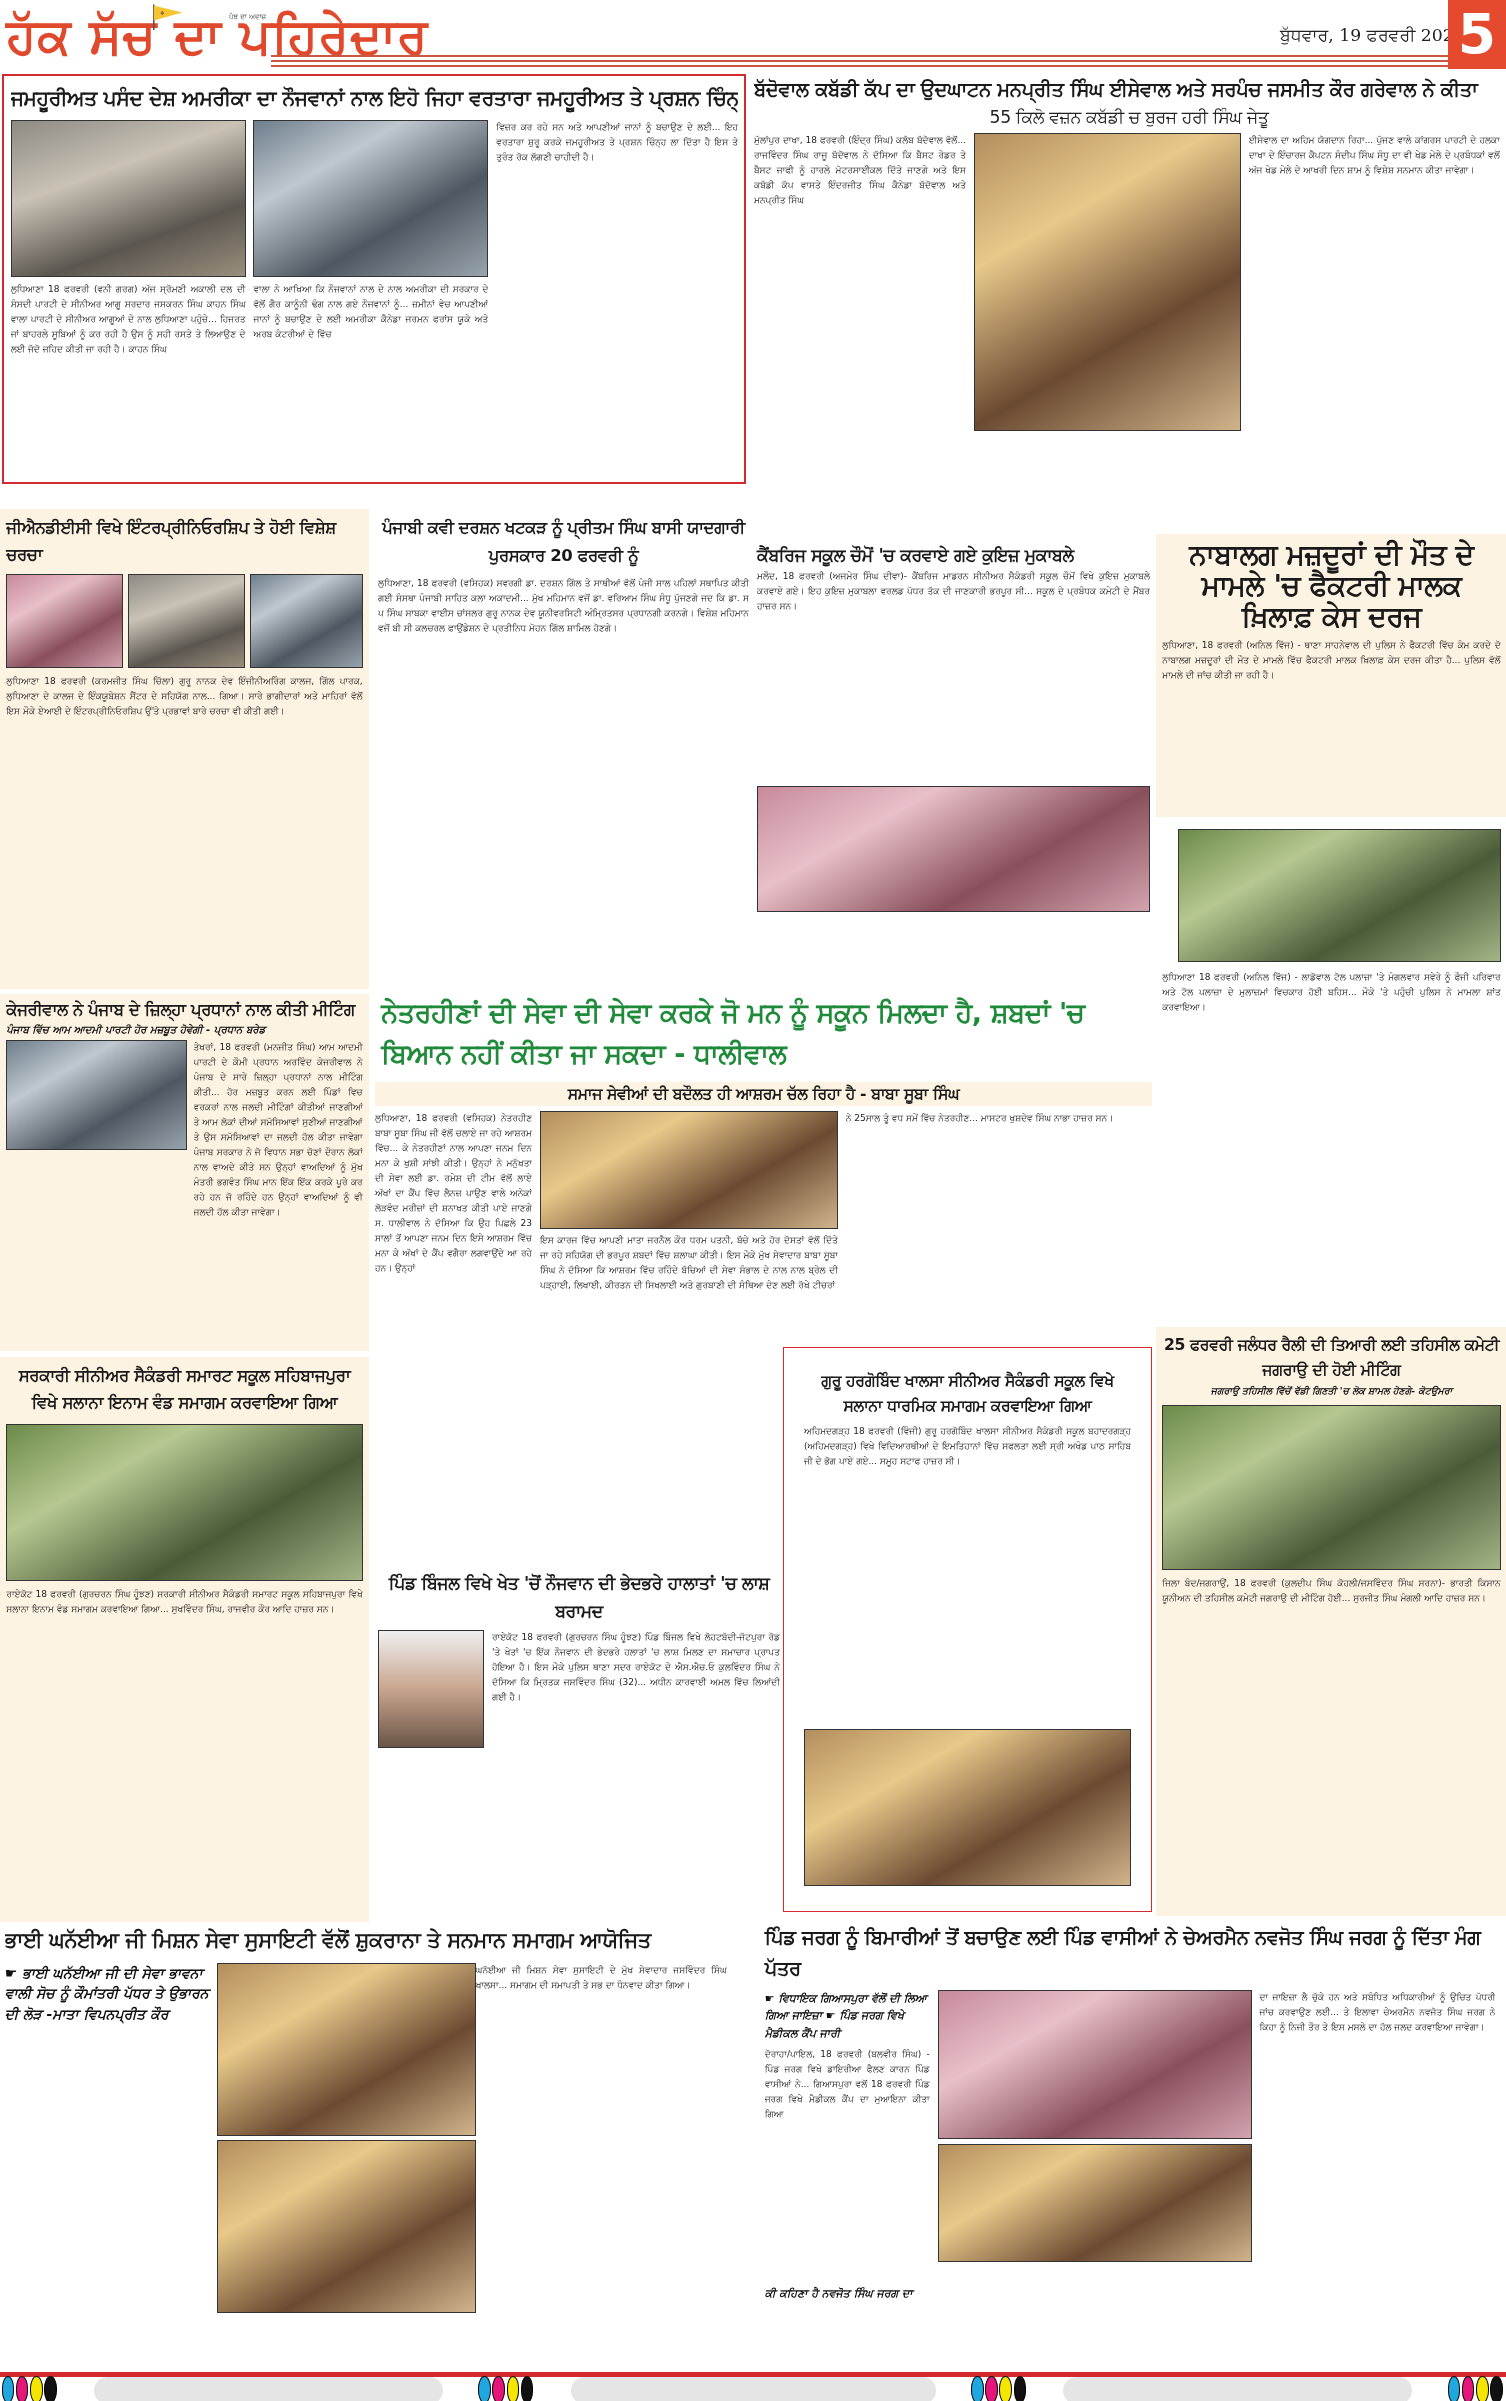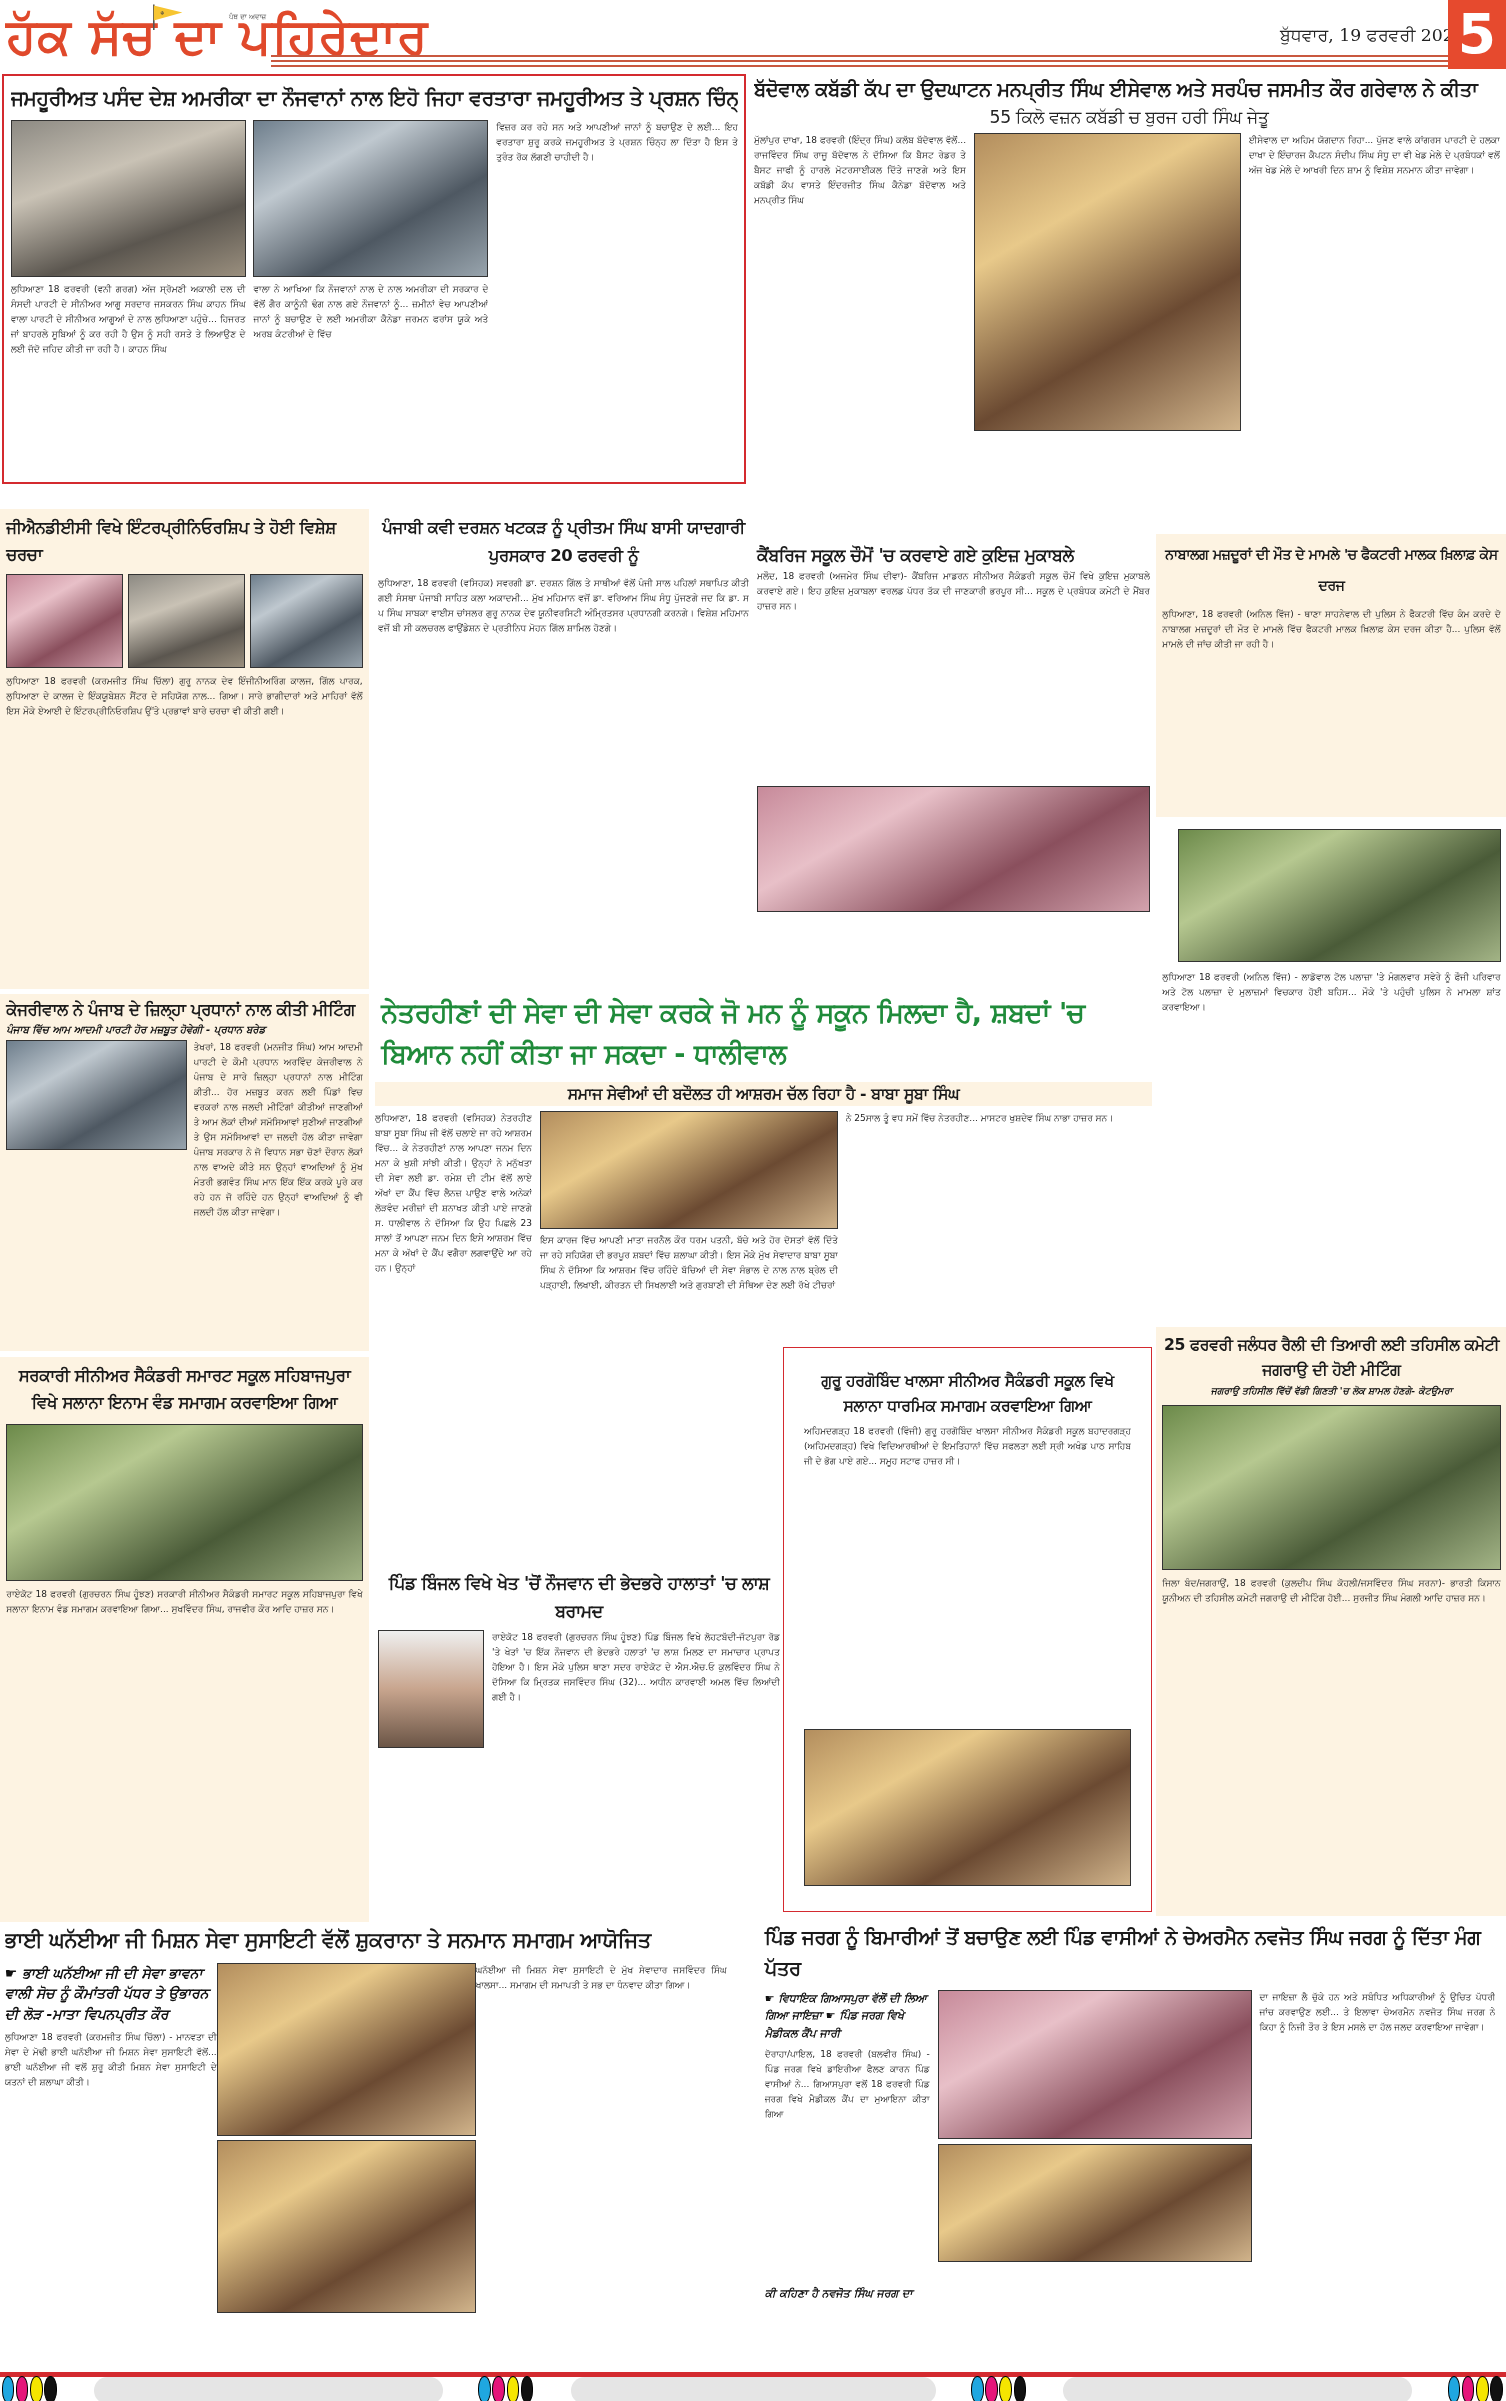--- a/index.html
+++ b/index.html
@@ -91,21 +91,21 @@
   <div class="body-text" style="height:369px;margin-top:6.3px">ਲੁਧਿਆਣਾ, 18 ਫਰਵਰੀ (ਵਸਿਹਕ) ਸਵਰਗੀ ਡਾ. ਦਰਸ਼ਨ ਗਿੱਲ ਤੇ ਸਾਥੀਆਂ ਵੱਲੋਂ ਪੰਜੀ ਸਾਲ ਪਹਿਲਾਂ ਸਥਾਪਿਤ ਕੀਤੀ ਗਈ ਸੰਸਥਾ ਪੰਜਾਬੀ ਸਾਹਿਤ ਕਲਾ ਅਕਾਦਮੀ... ਮੁੱਖ ਮਹਿਮਾਨ ਵਜੋਂ ਡਾ. ਵਰਿਆਮ ਸਿੰਘ ਸੰਧੂ ਪੁੱਜਣਗੇ ਜਦ ਕਿ ਡਾ. ਸ ਪ ਸਿੰਘ ਸਾਬਕਾ ਵਾਈਸ ਚਾਂਸਲਰ ਗੁਰੂ ਨਾਨਕ ਦੇਵ ਯੂਨੀਵਰਸਿਟੀ ਅੰਮ੍ਰਿਤਸਰ ਪ੍ਰਧਾਨਗੀ ਕਰਨਗੇ। ਵਿਸ਼ੇਸ਼ ਮਹਿਮਾਨ ਵਜੋਂ ਬੀ ਸੀ ਕਲਚਰਲ ਫਾਉਂਡੇਸ਼ਨ ਦੇ ਪ੍ਰਤੀਨਿਧ ਮੋਹਨ ਗਿੱਲ ਸ਼ਾਮਿਲ ਹੋਣਗੇ।</div>
 </div>
 
 <div class="abs" style="left:757px;top:542px;width:393px;height:440px">
   <div class="hl" style="font-size:17.3px;line-height:27px">ਕੈਂਬਰਿਜ ਸਕੂਲ ਚੌਮੋਂ 'ਚ ਕਰਵਾਏ ਗਏ ਕੁਇਜ਼ ਮੁਕਾਬਲੇ</div>
   <div class="body-text" style="height:212px;margin-top:0">ਮਲੌਦ, 18 ਫਰਵਰੀ (ਅਜਮੇਰ ਸਿੰਘ ਦੀਵਾ)- ਕੈਂਬਰਿਜ ਮਾਡਰਨ ਸੀਨੀਅਰ ਸੈਕੰਡਰੀ ਸਕੂਲ ਚੌਮੋਂ ਵਿਖੇ ਕੁਇਜ਼ ਮੁਕਾਬਲੇ ਕਰਵਾਏ ਗਏ। ਇਹ ਕੁਇਜ਼ ਮੁਕਾਬਲਾ ਵਰਲਡ ਪੱਧਰ ਤੱਕ ਦੀ ਜਾਣਕਾਰੀ ਭਰਪੂਰ ਸੀ... ਸਕੂਲ ਦੇ ਪ੍ਰਬੰਧਕ ਕਮੇਟੀ ਦੇ ਮੈਂਬਰ ਹਾਜ਼ਰ ਸਨ।</div>
   <div class="photo pink" style="height:126px;margin-top:4.7px"></div>
 </div>
 
 <div class="abs cream" style="left:1156px;top:534px;width:351px;height:283px;padding:4.7px 6.3px">
-  <div class="hl" style="font-size:14px;line-height:31px;text-align:center">ਨਾਬਾਲਗ ਮਜ਼ਦੂਰਾਂ ਦੀ ਮੌਤ ਦੇ ਮਾਮਲੇ 'ਚ ਫੈਕਟਰੀ ਮਾਲਕ ਖ਼ਿਲਾਫ਼ ਕੇਸ ਦਰਜ</div>
+  <div class="hl" style="font-size:28px;line-height:31px;text-align:center">ਨਾਬਾਲਗ ਮਜ਼ਦੂਰਾਂ ਦੀ ਮੌਤ ਦੇ ਮਾਮਲੇ 'ਚ ਫੈਕਟਰੀ ਮਾਲਕ ਖ਼ਿਲਾਫ਼ ਕੇਸ ਦਰਜ</div>
   <div class="body-text" style="height:188px;margin-top:6.3px">ਲੁਧਿਆਣਾ, 18 ਫਰਵਰੀ (ਅਨਿਲ ਵਿੱਜ) - ਥਾਣਾ ਸਾਹਨੇਵਾਲ ਦੀ ਪੁਲਿਸ ਨੇ ਫੈਕਟਰੀ ਵਿੱਚ ਕੰਮ ਕਰਦੇ ਦੋ ਨਾਬਾਲਗ ਮਜ਼ਦੂਰਾਂ ਦੀ ਮੌਤ ਦੇ ਮਾਮਲੇ ਵਿੱਚ ਫੈਕਟਰੀ ਮਾਲਕ ਖ਼ਿਲਾਫ਼ ਕੇਸ ਦਰਜ ਕੀਤਾ ਹੈ... ਪੁਲਿਸ ਵੱਲੋਂ ਮਾਮਲੇ ਦੀ ਜਾਂਚ ਕੀਤੀ ਜਾ ਰਹੀ ਹੈ।</div>
 </div>
 
 <div class="abs" style="left:1156px;top:820px;width:351px;height:502px;padding:3.1px 6.3px">
   <div class="photo green" style="height:133px;margin-top:6.3px;margin-left:15.7px"></div>
   <div class="body-text" style="height:236px;margin-top:7.9px">ਲੁਧਿਆਣਾ 18 ਫਰਵਰੀ (ਅਨਿਲ ਵਿੱਜ) - ਲਾਡੋਵਾਲ ਟੋਲ ਪਲਾਜ਼ਾ 'ਤੇ ਮੰਗਲਵਾਰ ਸਵੇਰੇ ਨੂੰ ਫੌਜੀ ਪਰਿਵਾਰ ਅਤੇ ਟੋਲ ਪਲਾਜ਼ਾ ਦੇ ਮੁਲਾਜ਼ਮਾਂ ਵਿਚਕਾਰ ਹੋਈ ਬਹਿਸ... ਮੌਕੇ 'ਤੇ ਪਹੁੰਚੀ ਪੁਲਿਸ ਨੇ ਮਾਮਲਾ ਸ਼ਾਂਤ ਕਰਵਾਇਆ।</div>
 </div>
 
 <div class="abs" style="left:375px;top:989px;width:777px;height:565px">
   <div class="hl green-hl" style="font-size:27px;line-height:41px;padding:3.1px 6.3px">ਨੇਤਰਹੀਣਾਂ ਦੀ ਸੇਵਾ ਦੀ ਸੇਵਾ ਕਰਕੇ ਜੋ ਮਨ ਨੂੰ ਸਕੂਨ ਮਿਲਦਾ ਹੈ, ਸ਼ਬਦਾਂ 'ਚ ਬਿਆਨ ਨਹੀਂ ਕੀਤਾ ਜਾ ਸਕਦਾ - ਧਾਲੀਵਾਲ</div>
@@ -158,21 +158,20 @@
   <div class="body-text" style="height:345px;margin-top:6.3px">ਜਿਲਾ ਬੰਦ/ਜਗਰਾਉਂ, 18 ਫਰਵਰੀ (ਕੁਲਦੀਪ ਸਿੰਘ ਕੋਹਲੀ/ਜਸਵਿੰਦਰ ਸਿੰਘ ਸਰਨਾ)- ਭਾਰਤੀ ਕਿਸਾਨ ਯੂਨੀਅਨ ਦੀ ਤਹਿਸੀਲ ਕਮੇਟੀ ਜਗਰਾਉ ਦੀ ਮੀਟਿੰਗ ਹੋਈ... ਸੁਰਜੀਤ ਸਿੰਘ ਮੰਗਲੀ ਆਦਿ ਹਾਜ਼ਰ ਸਨ।</div>
 </div>
 
 <div class="abs" style="left:0;top:1919px;width:755px;height:451px;padding:3.1px 4.7px">
   <div class="hl" style="font-size:21px;line-height:36px;white-space:nowrap;overflow:hidden">ਭਾਈ ਘਨੱਈਆ ਜੀ ਮਿਸ਼ਨ ਸੇਵਾ ਸੁਸਾਇਟੀ ਵੱਲੋਂ ਸ਼ੁਕਰਾਨਾ ਤੇ ਸਨਮਾਨ ਸਮਾਗਮ ਆਯੋਜਿਤ</div>
   <div style="display:flex;gap:0;margin-top:4.7px">
     <div class="col" style="width:212px">
       <div class="bullet">
         <span>☛ </span><span>ਭਾਈ ਘਨੱਈਆ ਜੀ ਦੀ ਸੇਵਾ ਭਾਵਨਾ ਵਾਲੀ ਸੋਚ ਨੂੰ ਕੌਮਾਂਤਰੀ ਪੱਧਰ ਤੇ ਉਭਾਰਨ ਦੀ ਲੋੜ -ਮਾਤਾ ਵਿਪਨਪ੍ਰੀਤ ਕੌਰ</span>
       </div>
-      <div class="body-text" style="height:283px;margin-top:6.3px">ਲੁਧਿਆਣਾ 18 ਫਰਵਰੀ (ਕਰਮਜੀਤ ਸਿੰਘ ਚਿੱਲਾ) - ਮਾਨਵਤਾ ਦੀ ਸੇਵਾ ਦੇ ਮੋਢੀ ਭਾਈ ਘਨੱਈਆ ਜੀ ਮਿਸ਼ਨ ਸੇਵਾ ਸੁਸਾਇਟੀ ਵੱਲੋਂ... ਭਾਈ ਘਨੱਈਆ ਜੀ ਵਲੋਂ ਸ਼ੁਰੂ ਕੀਤੀ ਮਿਸ਼ਨ ਸੇਵਾ ਸੁਸਾਇਟੀ ਦੇ ਯਤਨਾਂ ਦੀ ਸ਼ਲਾਘਾ ਕੀਤੀ।</div>
     </div>
     <div class="col" style="width:259px">
       <div class="photo warm" style="height:173px"></div>
       <div class="photo warm" style="height:173px;margin-top:4.7px"></div>
     </div>
     <div class="body-text" style="width:251px;height:393px">ਘਨੱਈਆ ਜੀ ਮਿਸ਼ਨ ਸੇਵਾ ਸੁਸਾਇਟੀ ਦੇ ਮੁੱਖ ਸੇਵਾਦਾਰ ਜਸਵਿੰਦਰ ਸਿੰਘ ਖਾਲਸਾ... ਸਮਾਗਮ ਦੀ ਸਮਾਪਤੀ ਤੇ ਸਭ ਦਾ ਧੰਨਵਾਦ ਕੀਤਾ ਗਿਆ।</div>
   </div>
 </div>
 
 <div class="abs" style="left:760px;top:1919px;width:747px;height:451px;padding:3.1px 4.7px">

